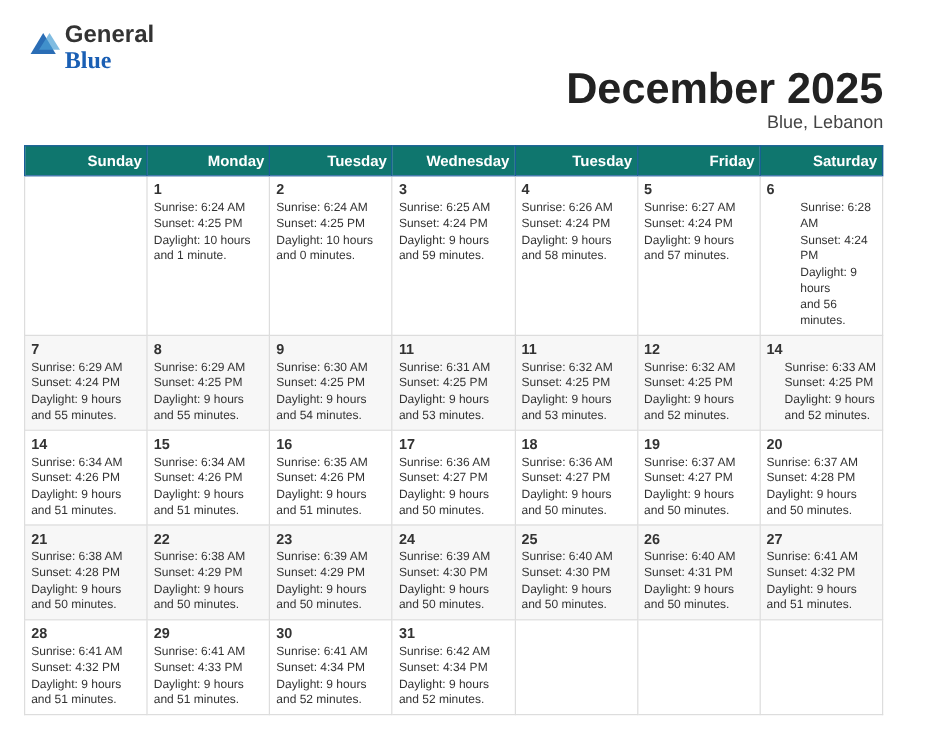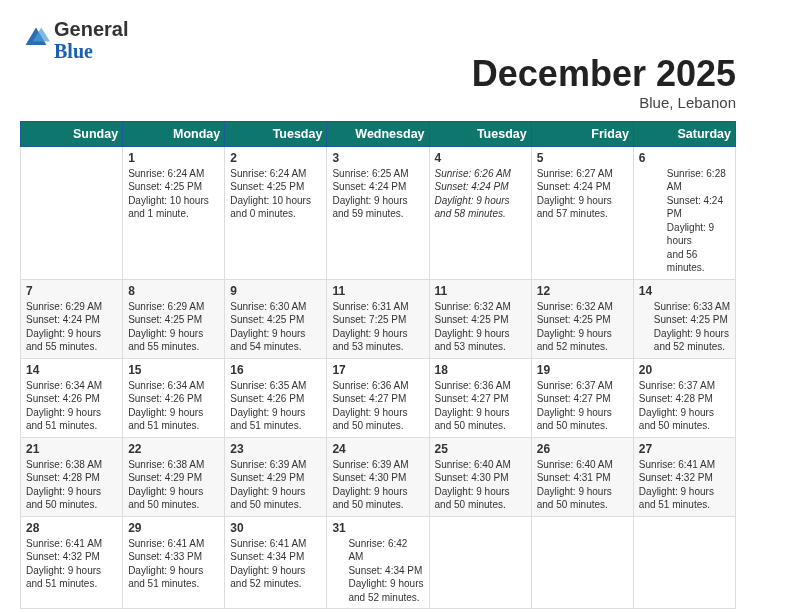--- a/index.html
+++ b/index.html
@@ -150,21 +150,21 @@
           </td>
           <td>
             <span class="day-num">3</span>
             <div class="day-info" style="white-space: pre-line;">Sunrise: 6:25 AM
 Sunset: 4:24 PM
 Daylight: 9 hours
 and 59 minutes.</div>
           </td>
           <td>
             <span class="day-num">4</span>
-            <div class="day-info" style="white-space: pre-line; font-style: italic;">Sunrise: 6:26 AM
+            <div class="day-info" style="white-space: pre-line;">Sunrise: 6:26 AM
 Sunset: 4:24 PM
 Daylight: 9 hours
 and 58 minutes.</div>
           </td>
           <td>
             <span class="day-num">5</span>
             <div class="day-info" style="white-space: pre-line;">Sunrise: 6:27 AM
 Sunset: 4:24 PM
 Daylight: 9 hours
 and 57 minutes.</div>
@@ -195,21 +195,21 @@
           <td>
             <span class="day-num">9</span>
             <div class="day-info" style="white-space: pre-line;">Sunrise: 6:30 AM
 Sunset: 4:25 PM
 Daylight: 9 hours
 and 54 minutes.</div>
           </td>
           <td>
             <span class="day-num">11</span>
             <div class="day-info" style="white-space: pre-line;">Sunrise: 6:31 AM
-Sunset: 7:25 PM
+Sunset: 4:25 PM
 Daylight: 9 hours
 and 53 minutes.</div>
           </td>
           <td>
             <span class="day-num">11</span>
             <div class="day-info" style="white-space: pre-line;">Sunrise: 6:32 AM
 Sunset: 4:25 PM
 Daylight: 9 hours
 and 53 minutes.</div>
           </td>
@@ -347,21 +347,21 @@
           </td>
           <td>
             <span class="day-num">30</span>
             <div class="day-info" style="white-space: pre-line;">Sunrise: 6:41 AM
 Sunset: 4:34 PM
 Daylight: 9 hours
 and 52 minutes.</div>
           </td>
           <td>
             <span class="day-num">31</span>
-            <div class="day-info" style="white-space: pre-line; margin-left: 16px;">Sunrise: 6:42 AM
+            <div class="day-info" style="white-space: pre-line;">Sunrise: 6:42 AM
 Sunset: 4:34 PM
 Daylight: 9 hours
 and 52 minutes.</div>
           </td>
           <td class="empty-cell"></td>
           <td class="empty-cell"></td>
           <td class="empty-cell"></td>
         </tr>
       </tbody>
   </table>

